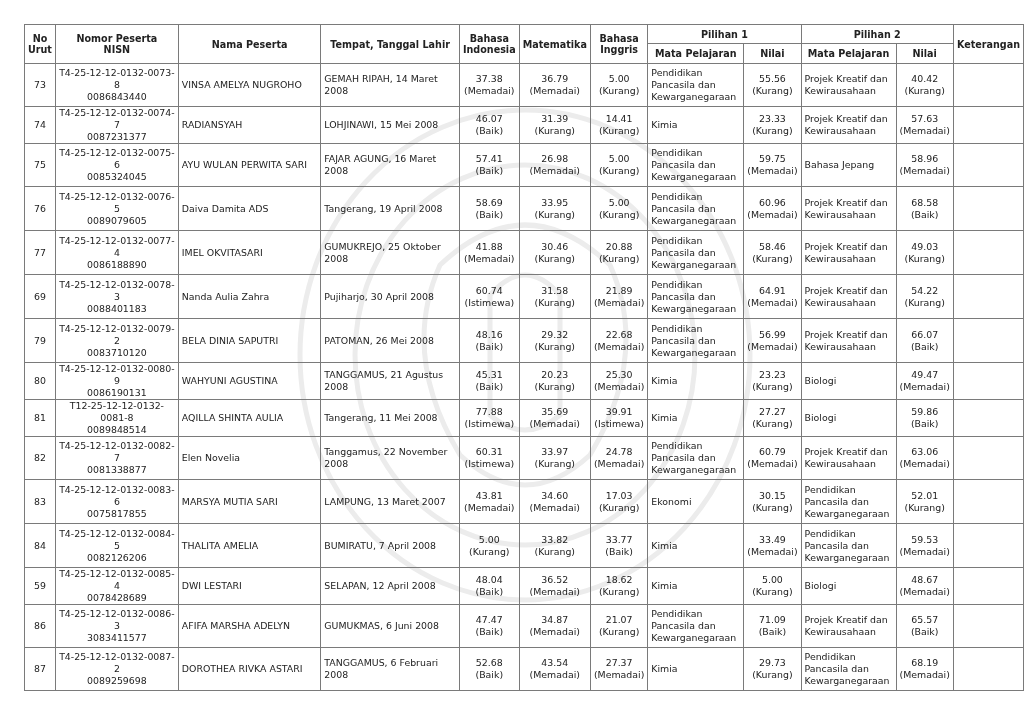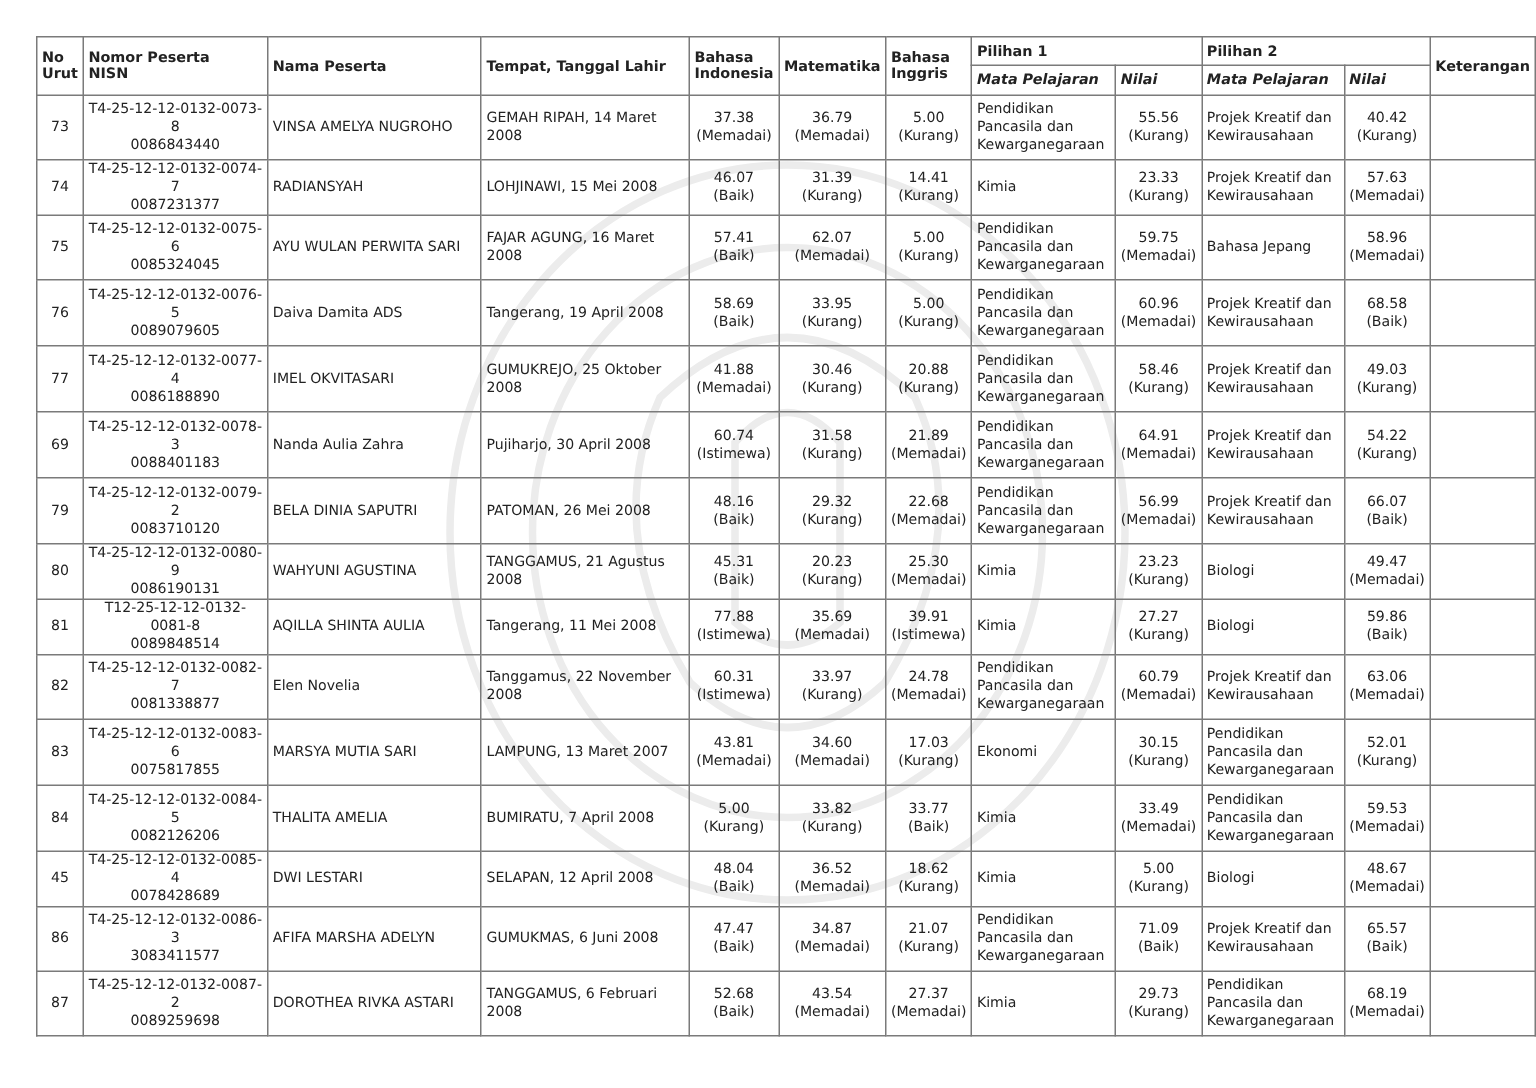--- a/index.html
+++ b/index.html
@@ -2,25 +2,25 @@
 <html><head>
 <meta charset="utf-8">
 <style>
   html, body { margin:0; padding:0; background:#ffffff; }
   body { width:1024px; height:725px; position:relative; overflow:hidden;
          font-family:"DejaVu Sans", sans-serif; color:#222; }
   .watermark { position:absolute; left:290px; top:95px; width:470px; height:520px; pointer-events:none; }
   table.results { position:absolute; left:24px; top:24px; border-collapse:collapse;
          table-layout:fixed; font-size:9.4px; line-height:12px; }
   table.results th, table.results td { border:1px solid #7a7a7a; padding:0 3px; vertical-align:middle; }
-  table.results th { font-weight:bold; text-align:left; font-size:9.6px; line-height:11px; }
+  table.results th { font-weight:bold; text-align:center; font-size:9.6px; line-height:11px; }
   td.c { text-align:center; }
   td.l { text-align:left; }
   tr.h1 th { height:18px; }
-  tr.h2 th { height:19px;font-style:italic; }
+  tr.h2 th { height:19px; }
 </style>
 </head>
 <body>
 
 <svg class="watermark" viewBox="0 0 470 520">
   <g fill="none" stroke="#ececec" stroke-width="5">
     <ellipse cx="235" cy="260" rx="225" ry="245"></ellipse>
     <ellipse cx="235" cy="260" rx="170" ry="190"></ellipse>
     <path d="M150 170 Q235 90 320 170 Q360 260 300 360 Q235 420 170 360 Q110 260 150 170 Z"></path>
     <path d="M200 200 Q235 160 270 200 L270 320 Q235 350 200 320 Z"></path>
@@ -92,21 +92,21 @@
     <td class="c"><span>57.63</span><br><span>(Memadai)</span></td>
     <td class="l"><span></span></td>
   </tr>
 
   <tr style="height: 43px;">
     <td class="c"><span>75</span></td>
     <td class="c"><span>T4-25-12-12-0132-0075-6</span><br><span>0085324045</span></td>
     <td class="l"><span>AYU WULAN PERWITA SARI</span></td>
     <td class="l"><span>FAJAR AGUNG, 16 Maret 2008</span></td>
     <td class="c"><span>57.41</span><br><span>(Baik)</span></td>
-    <td class="c"><span>62.07</span><br><span>(Memadai)</span></td>
+    <td class="c"><span>26.98</span><br><span>(Memadai)</span></td>
     <td class="c"><span>5.00</span><br><span>(Kurang)</span></td>
     <td class="l"><span>Pendidikan Pancasila dan Kewarganegaraan</span></td>
     <td class="c"><span>59.75</span><br><span>(Memadai)</span></td>
     <td class="l"><span>Bahasa Jepang</span></td>
     <td class="c"><span>58.96</span><br><span>(Memadai)</span></td>
     <td class="l"><span></span></td>
   </tr>
 
   <tr style="height: 44px;">
     <td class="c"><span>76</span></td>
@@ -237,21 +237,21 @@
     <td class="c"><span>33.82</span><br><span>(Kurang)</span></td>
     <td class="c"><span>33.77</span><br><span>(Baik)</span></td>
     <td class="l"><span>Kimia</span></td>
     <td class="c"><span>33.49</span><br><span>(Memadai)</span></td>
     <td class="l"><span>Pendidikan Pancasila dan Kewarganegaraan</span></td>
     <td class="c"><span>59.53</span><br><span>(Memadai)</span></td>
     <td class="l"><span></span></td>
   </tr>
 
   <tr style="height: 32px;">
-    <td class="c"><span>45</span></td>
+    <td class="c"><span>59</span></td>
     <td class="c"><span>T4-25-12-12-0132-0085-4</span><br><span>0078428689</span></td>
     <td class="l"><span>DWI LESTARI</span></td>
     <td class="l"><span>SELAPAN, 12 April 2008</span></td>
     <td class="c"><span>48.04</span><br><span>(Baik)</span></td>
     <td class="c"><span>36.52</span><br><span>(Memadai)</span></td>
     <td class="c"><span>18.62</span><br><span>(Kurang)</span></td>
     <td class="l"><span>Kimia</span></td>
     <td class="c"><span>5.00</span><br><span>(Kurang)</span></td>
     <td class="l"><span>Biologi</span></td>
     <td class="c"><span>48.67</span><br><span>(Memadai)</span></td>

